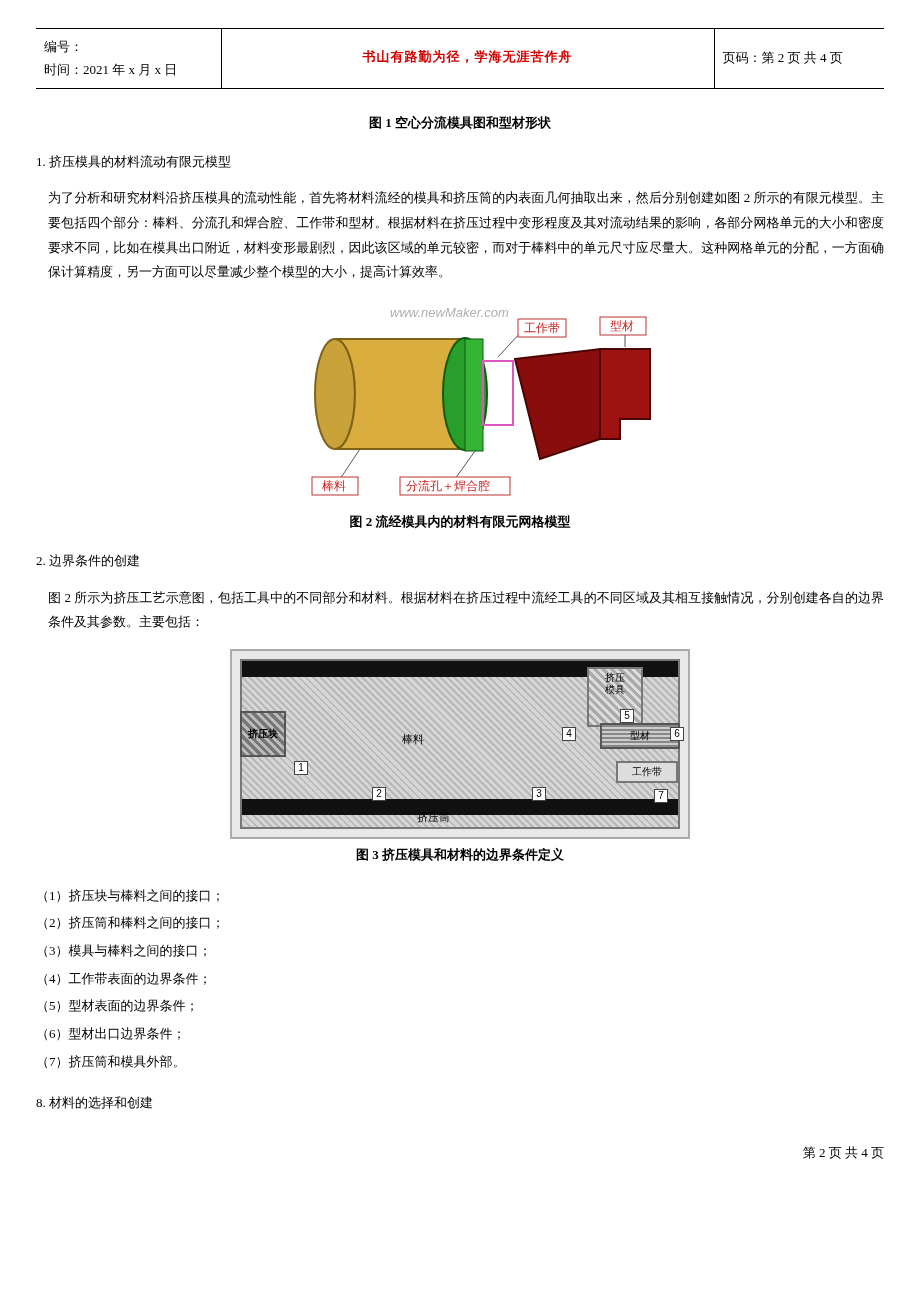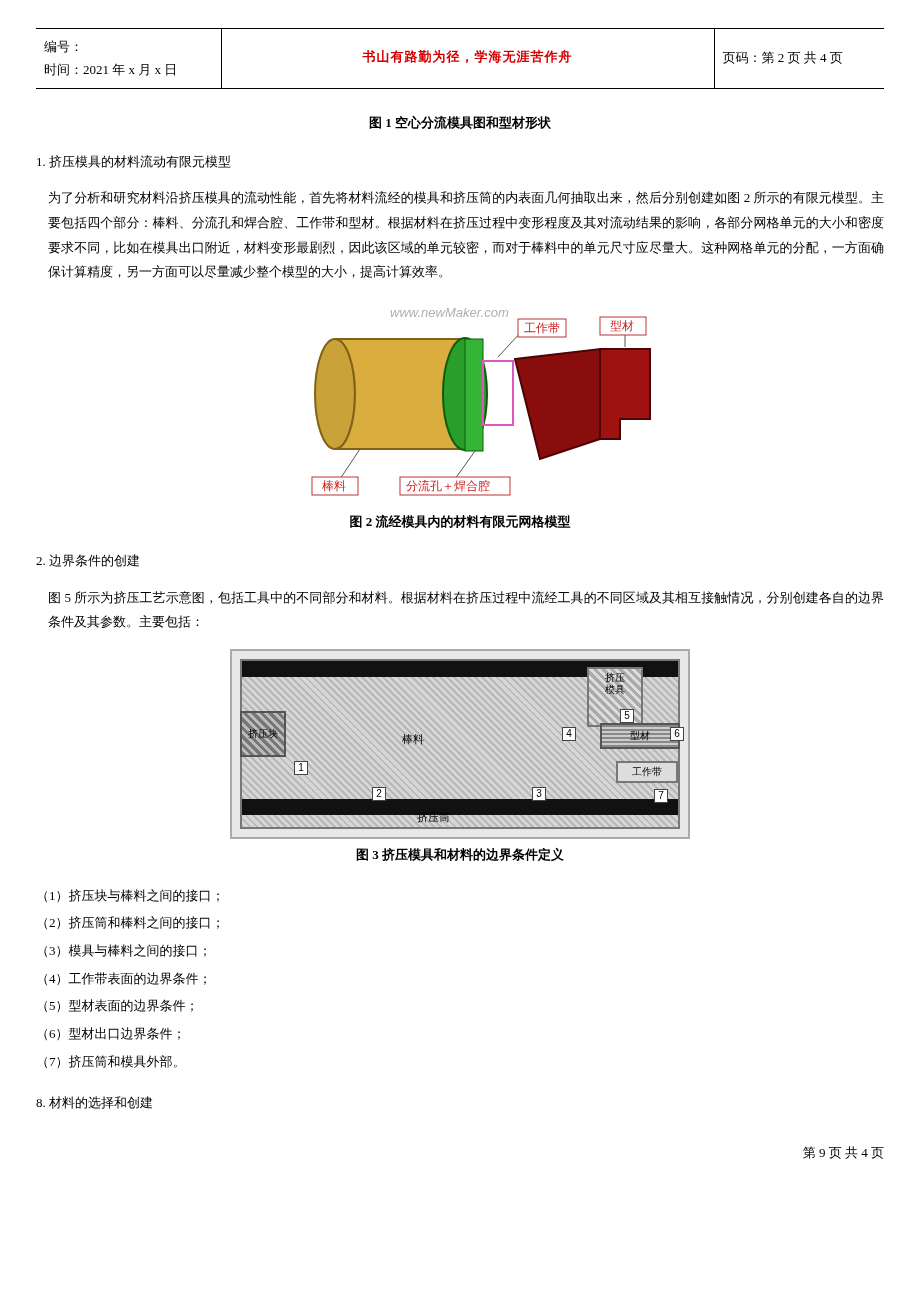--- a/index.html
+++ b/index.html
@@ -76,20 +76,21 @@
     background: #111;
   }
   .bar-top { top: 0; }
   .bar-bot { bottom: 12px; }
   .press-block {
     position: absolute; left: -2px; top: 50px; width: 46px; height: 46px;
     background: repeating-linear-gradient(45deg,#777 0 3px,#bbb 3px 6px);
     border: 2px solid #555;
     display:flex;align-items:center;justify-content:center;
     font-size: 10px;
+    font-weight: bold;
   }
   .die-block {
     position: absolute; right: 35px; top: 6px; width: 56px; height: 60px;
     background: repeating-linear-gradient(45deg,#aaa 0 3px,#ddd 3px 6px);
     border: 2px solid #777;
     font-size:10px; padding:3px 16px; line-height:1.2;
   }
   .profile-block {
     position: absolute; right: -2px; top: 62px; width: 80px; height: 26px;
     background: repeating-linear-gradient(0deg,#888 0 2px,#ccc 2px 4px);
@@ -160,21 +161,21 @@
     <text x="82" y="191" font-size="12" fill="#c22">棒料</text>
     <line x1="235" y1="152" x2="215" y2="180" stroke="#555"></line>
     <rect x="160" y="178" width="110" height="18" fill="#fff" stroke="#b33"></rect>
     <text x="166" y="191" font-size="12" fill="#c22">分流孔＋焊合腔</text>
   </svg>
 </div>
 <div class="caption">图 2  流经模具内的材料有限元网格模型</div>
 
 <div class="section-title">2. 边界条件的创建</div>
 
-<p class="para">图 5 所示为挤压工艺示意图，包括工具中的不同部分和材料。根据材料在挤压过程中流经工具的不同区域及其相互接触情况，分别创建各自的边界条件及其参数。主要包括：</p>
+<p class="para">图 2 所示为挤压工艺示意图，包括工具中的不同部分和材料。根据材料在挤压过程中流经工具的不同区域及其相互接触情况，分别创建各自的边界条件及其参数。主要包括：</p>
 
 <div class="fig-wrap">
   <div class="fig3">
     <span class="wm">www.newMaker.com</span>
     <div class="fig3-inner">
       <div class="bar-top"></div>
       <div class="bar-bot"></div>
       <div class="press-block">
         <span>挤压块</span>
       </div>
@@ -204,13 +205,13 @@
 <div class="list-line">（1）挤压块与棒料之间的接口；</div>
 <div class="list-line">（2）挤压筒和棒料之间的接口；</div>
 <div class="list-line">（3）模具与棒料之间的接口；</div>
 <div class="list-line">（4）工作带表面的边界条件；</div>
 <div class="list-line">（5）型材表面的边界条件；</div>
 <div class="list-line">（6）型材出口边界条件；</div>
 <div class="list-line">（7）挤压筒和模具外部。</div>
 
 <div class="section-title">8. 材料的选择和创建</div>
 
-<div class="footer">第  9  页  共  4  页</div>
+<div class="footer">第  2  页  共  4  页</div>
 
 </body></html>

